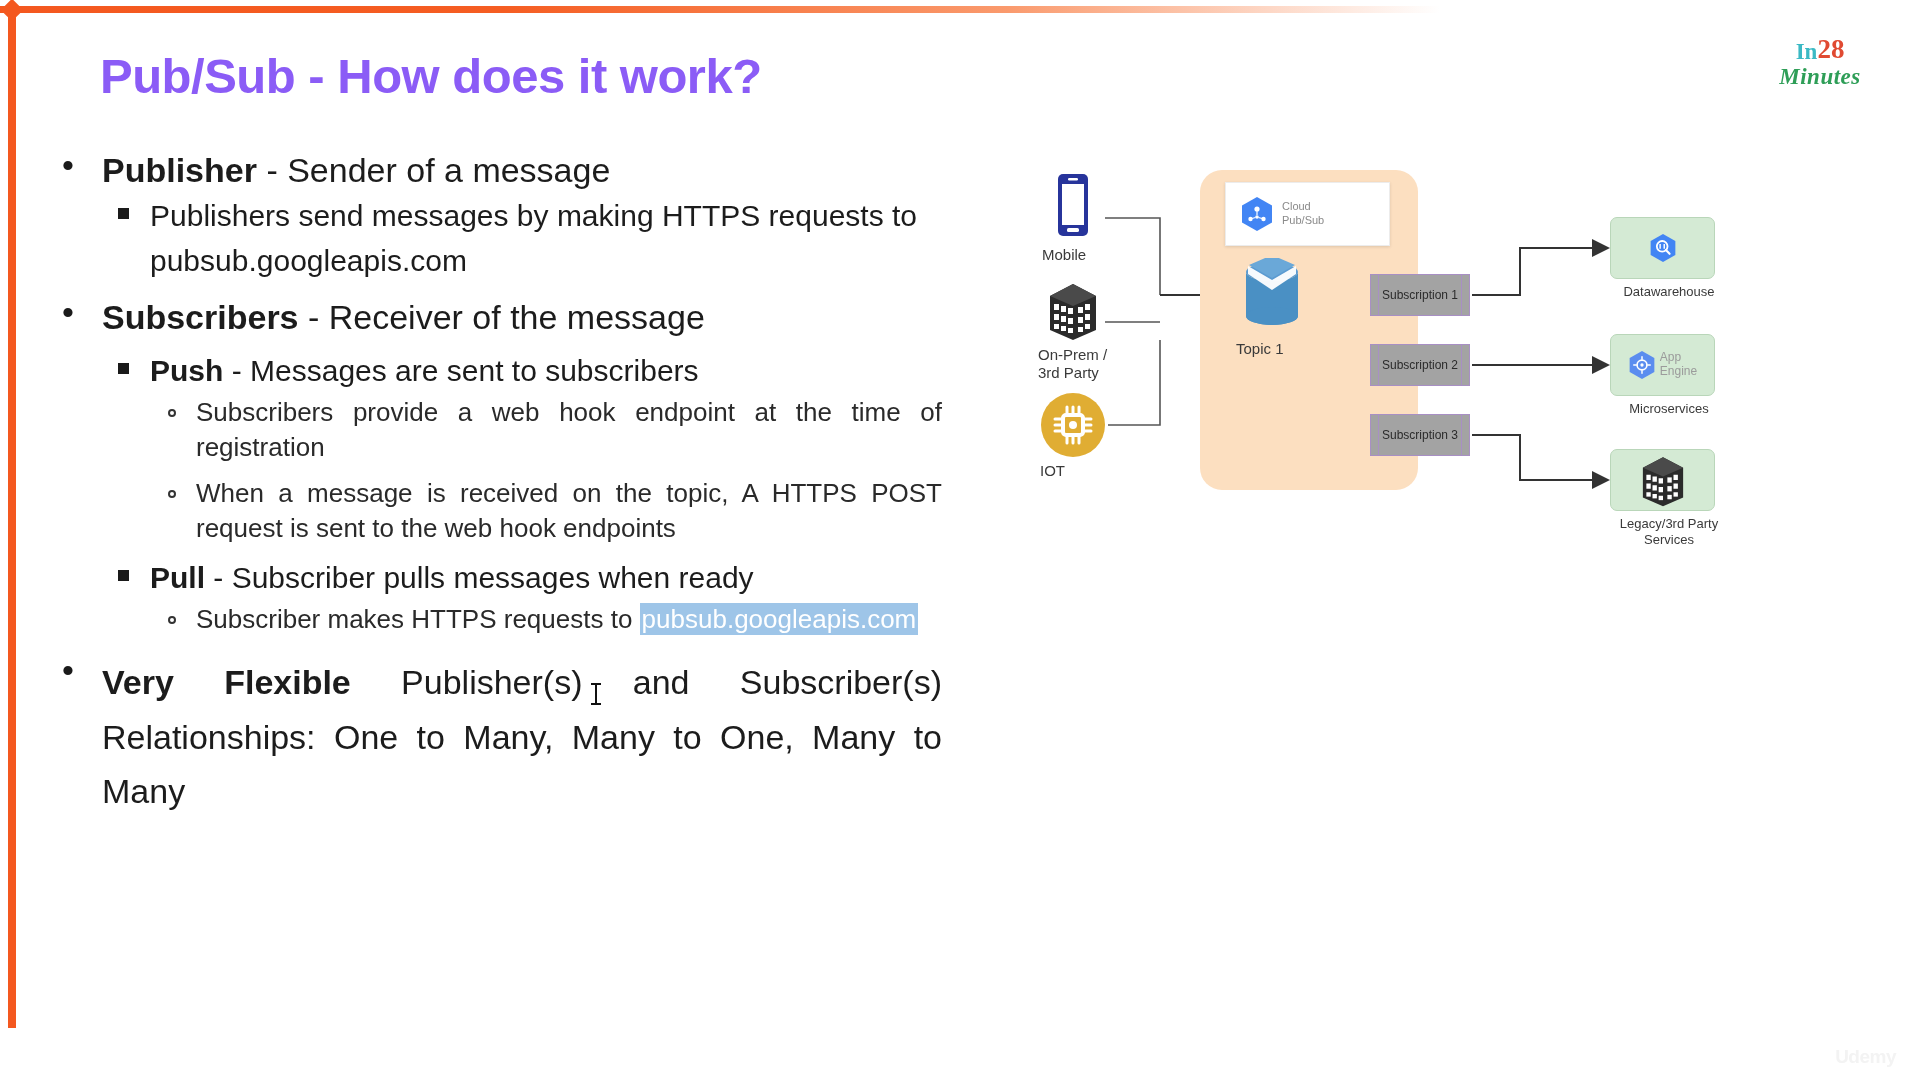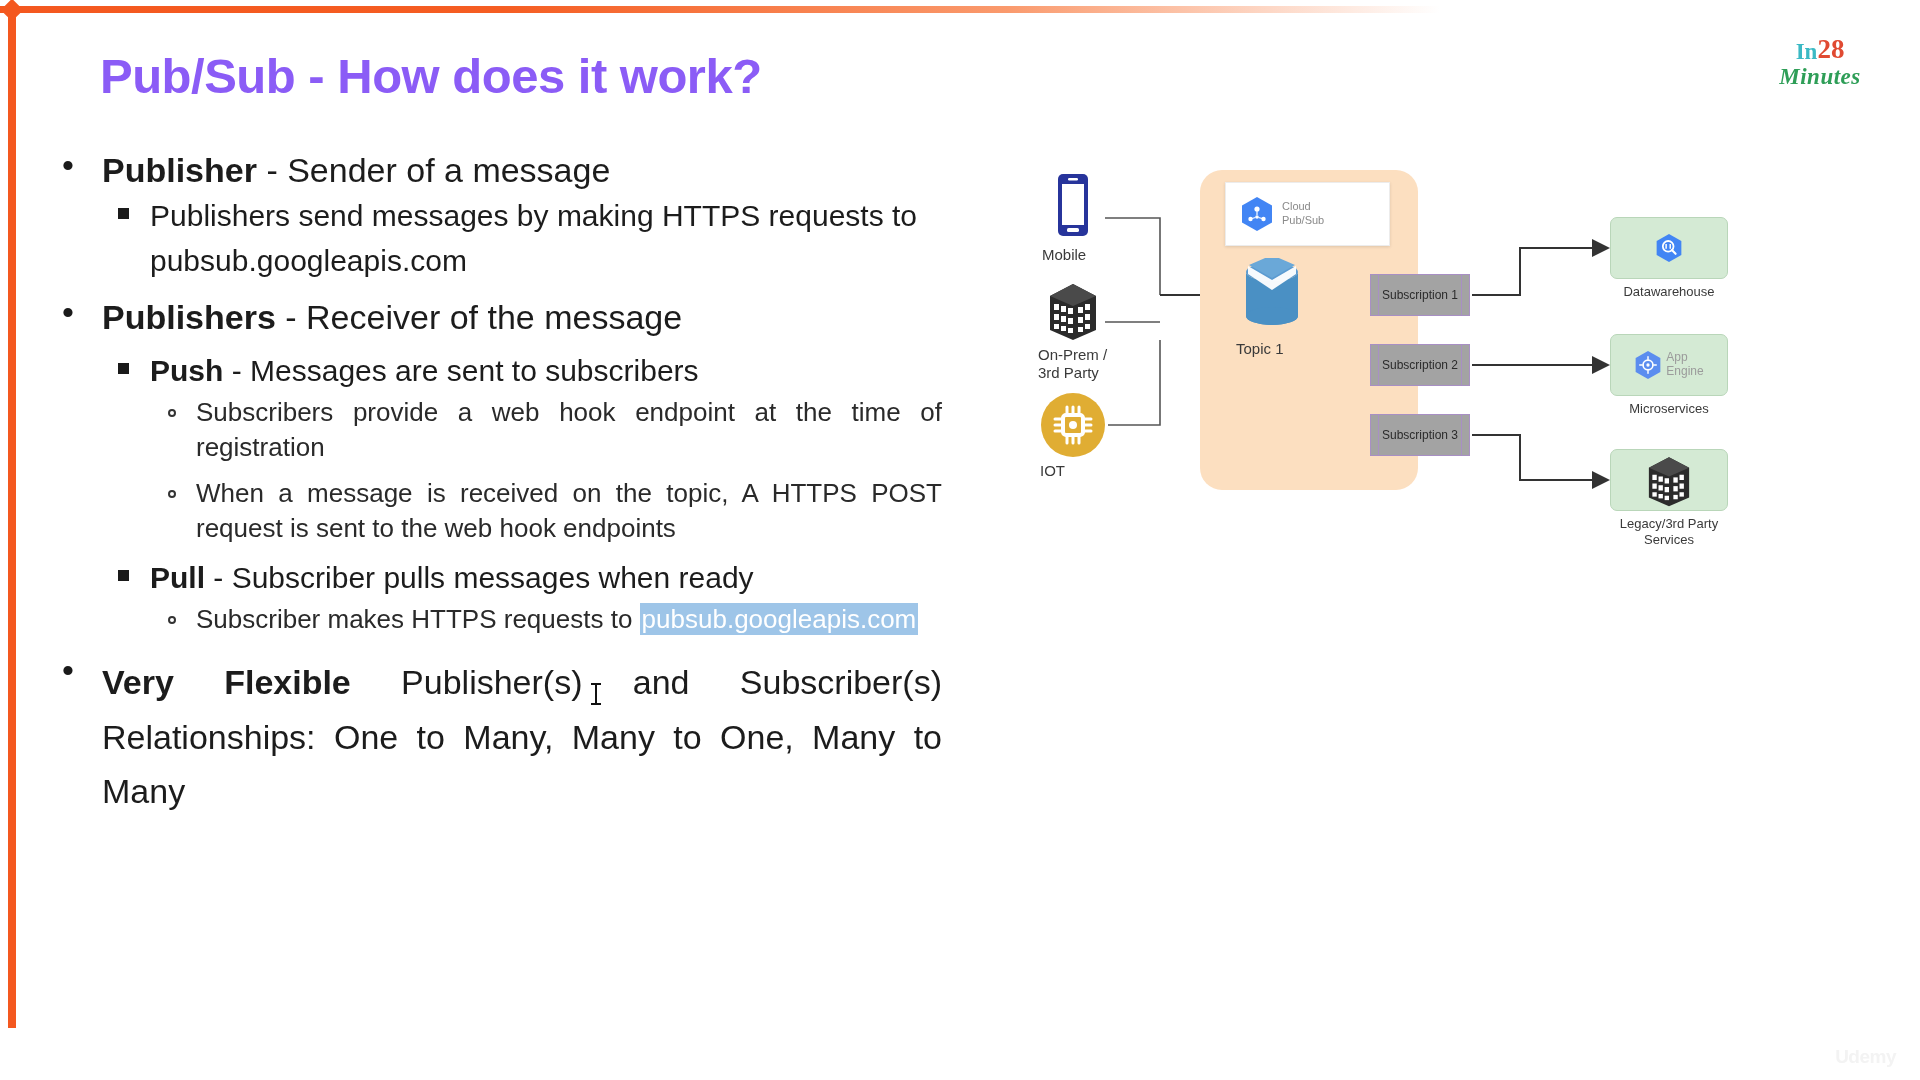--- a/index.html
+++ b/index.html
@@ -269,21 +269,21 @@
   .sub-box .inner-r { right: 7px; }
   .sub-box span {
     font-size: 12px;
     color: #2b2b2b;
     position: relative;
     z-index: 2;
   }
 
   .dest-box {
     position: absolute;
-    width: 118px;
+    width: 105px;
     height: 62px;
     background: #d4ead4;
     border: 1px solid #b9d6b9;
     border-radius: 7px;
     box-sizing: border-box;
     display: flex;
     align-items: center;
     justify-content: center;
     gap: 4px;
   }
@@ -346,21 +346,21 @@
         </div>
         <ul class="lvl2">
           <li>
             <div class="l2-text">Publishers send messages by making HTTPS requests to pubsub.googleapis.com</div>
           </li>
         </ul>
       </li>
 
       <li style="margin-top:14px;">
         <div class="l1-text">
-          <b>Publishers</b><span> - Receiver of the message</span>
+          <b>Subscribers</b><span> - Receiver of the message</span>
         </div>
 
         <ul class="lvl2">
           <li style="margin-top:12px;">
             <div class="l2-text">
               <b>Push</b><span> - Messages are sent to subscribers</span>
             </div>
             <ul class="lvl3">
               <li>
                 <div class="l3-text">Subscribers provide a web hook endpoint at the time of registration</div>

